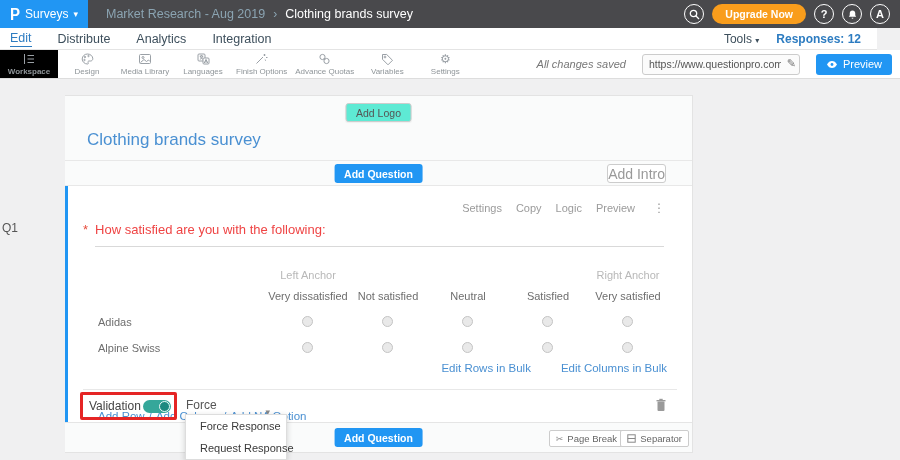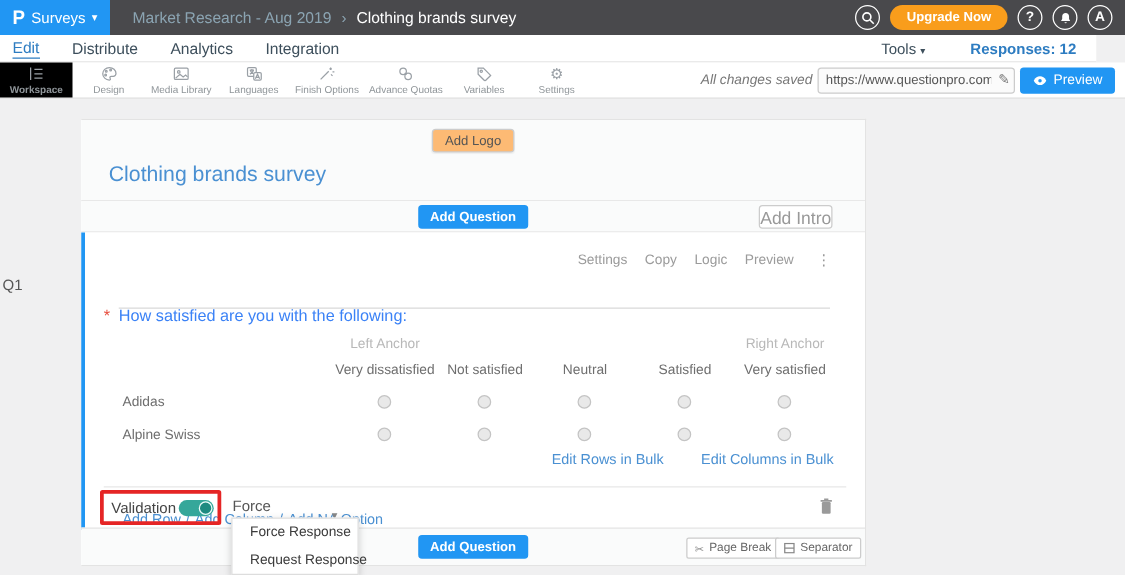--- a/index.html
+++ b/index.html
@@ -17,62 +17,62 @@
   .bc-sep { color:#8ba4b2; font-size:12px; }
   .bc-current { color:#fff; }
   .topnav-right { margin-left:auto; display:flex; align-items:center; gap:8px; padding-right:10px; }
   .circle-btn { width:20px; height:20px; border:1px solid #fff; border-radius:50%; color:#fff; display:flex; align-items:center; justify-content:center; font-size:11px; font-weight:bold; cursor:pointer; }
   .upgrade-btn { height:20px; background:#f99d1c; border:none; border-radius:10px; color:#fff; font-size:10.5px; font-weight:bold; padding:0 13px; cursor:pointer; font-family:"Liberation Sans",sans-serif; }
 
   
   .subnav { position:absolute; left:0; top:28px; width:877px; height:22px; background:#fff; display:flex; align-items:center; padding:0 10px; border-bottom:1px solid #e4e4e4; }
   .subnav-item { font-size:12.5px; color:#3d4f5c; margin-right:26px; cursor:pointer; }
   .subnav-item.active { color:#2d7cc1; border-bottom:1px solid #2d7cc1; padding-bottom:1px; }
-  .subnav-right { margin-left:auto; display:flex; align-items:center; gap:36px; padding-right:6px; }
+  .subnav-right { margin-left:auto; display:flex; align-items:center; gap:17px; padding-right:6px; }
   .tools-link { font-size:12px; color:#3d4f5c; cursor:pointer; }
   .tools-link .caret { font-size:8px; }
   .responses-link { font-size:12px; color:#2d7cc1; font-weight:bold; cursor:pointer; }
 
   
   .toolbar { position:absolute; left:0; top:50px; width:900px; height:29px; background:#fff; border-bottom:1px solid #ddd; display:flex; align-items:stretch; }
   .tool-item { display:flex; flex-direction:column; align-items:center; justify-content:center; gap:1px; padding:0 4px; min-width:58px; cursor:pointer; }
   .tool-item.active { background:#000000;font-weight:bold; }
   .tool-item .t-icon { height:13px; display:flex; align-items:center; color:#9aa0a6; }
   .tool-item .t-icon svg { stroke:#9aa0a6; fill:none; stroke-width:1; }
   .tool-item .t-label { font-size:8px; color:#8f9599; white-space:nowrap; }
   .gear-glyph { font-size:12px; line-height:12px; }
-  .toolbar-right { margin-left:auto; display:flex; align-items:center; gap:4px; padding-right:8px; }
+  .toolbar-right { margin-left:auto; display:flex; align-items:center; gap:16px; padding-right:8px; }
   .saved-label { font-style:italic; font-size:11px; color:#777; }
   .url-box { position:relative; }
   .url-input { width:158px; height:21px; border:1px solid #ccc; border-radius:3px; background:#fbfbfb; font-size:10.5px; color:#555; padding:0 18px 0 6px; font-family:"Liberation Sans",sans-serif; }
   .url-pencil { position:absolute; right:4px; top:3px; font-size:11px; color:#777; cursor:pointer; }
   .preview-btn { height:21px; background:#2196f3; border:none; border-radius:3px; color:#fff; font-size:11px; padding:0 10px; display:flex; align-items:center; gap:5px; cursor:pointer; font-family:"Liberation Sans",sans-serif; }
 
   
   .canvas { position:absolute; left:0; top:79px; width:900px; height:381px; }
   .q1-label { position:absolute; left:2px; top:142px; font-size:12px; color:#555; }
   .card { position:absolute; left:65px; top:16px; width:628px; height:358px; background:#fff; border:1px solid #e3e3e3; border-left:none; }
 
   .card-head { position:absolute; left:0; top:0; width:100%; height:65px; background:#fafbfb; border-bottom:1px solid #e8e8e8; }
-  .add-logo-btn { position:absolute; left:50%; transform:translateX(-50%); top:7px; height:19px; background:#fdba74; border:1px solid #ccc; border-radius:3px; font-size:10.5px; color:#555; padding:0 10px; box-shadow:0 1px 1px rgba(0,0,0,.05); cursor:pointer; font-family:"Liberation Sans",sans-serif; }
+  .add-logo-btn { position:absolute; left:50%; transform:translateX(-50%); top:7px; height:19px; background:#5eead4; border:1px solid #ccc; border-radius:3px; font-size:10.5px; color:#555; padding:0 10px; box-shadow:0 1px 1px rgba(0,0,0,.05); cursor:pointer; font-family:"Liberation Sans",sans-serif; }
   .survey-title { position:absolute; left:22px; top:34px; font-size:17px; color:#4a90d2; cursor:text; }
 
   .addq-strip { position:absolute; left:0; top:65px; width:100%; height:25px; background:#fafbfb; border-bottom:1px solid #e8e8e8; }
   .btn-blue { height:19px; background:#2196f3; border:none; border-radius:3px; color:#fff; font-size:10.5px; font-weight:bold; padding:0 10px; cursor:pointer; font-family:"Liberation Sans",sans-serif; }
   .addq-strip .btn-blue { position:absolute; left:50%; transform:translateX(-50%); top:3px; }
   .add-intro-btn { position:absolute; right:26px; top:3px; height:19px; background:#fff; border:1px solid #ccc; border-radius:3px; font-size:14px; color:#999; padding:0 0; cursor:pointer; font-family:"Liberation Sans",sans-serif; }
 
   
   .qblock { position:absolute; left:0; top:90px; width:100%; height:238px; background:#fff; border-left:3px solid #2196f3; }
   .q-menu { position:absolute; right:27px; top:15px; display:flex; align-items:center; gap:14px; }
   .q-menu .q-link { font-size:11px; color:#9b9b9b; cursor:pointer; }
   .q-dots { font-size:12px; color:#999; margin-left:4px; cursor:pointer; }
   .q-text-row { position:absolute; left:15px; top:36px; display:flex; gap:7px; align-items:baseline; }
   .req-star { color:#e74c3c; font-size:13px; }
-  .q-text { font-size:13px; color:#3b82f6; cursor:text;margin-top:23px; }
+  .q-text { font-size:13px; color:#ef4444; cursor:text; }
   .q-underline { position:absolute; left:27px; right:28px; top:60px; border-bottom:1px solid #d9d9d9; }
 
   .anchor-label { position:absolute; top:83px; width:130px; text-align:center; font-size:11px; color:#b8b8b8; }
   .col-header { position:absolute; top:104px; width:120px; text-align:center; font-size:11px; color:#6e6e6e; }
   .row-label { position:absolute; left:30px; font-size:11px; color:#6e6e6e; }
   .radio { position:absolute; width:11px; height:11px; border-radius:50%; border:1px solid #c4c4c4; background:#e9e9e9; cursor:pointer; }
 
   .bulk-links-left { position:absolute; left:30px; top:176px; font-size:11.5px; color:#4a90d2; display:flex; gap:4px;margin-top:48px; }
   .bulk-links-left span { cursor:pointer; }
   .bulk-links-right { position:absolute; right:25px; top:176px; display:flex; gap:30px; font-size:11.5px; color:#4a90d2; }

